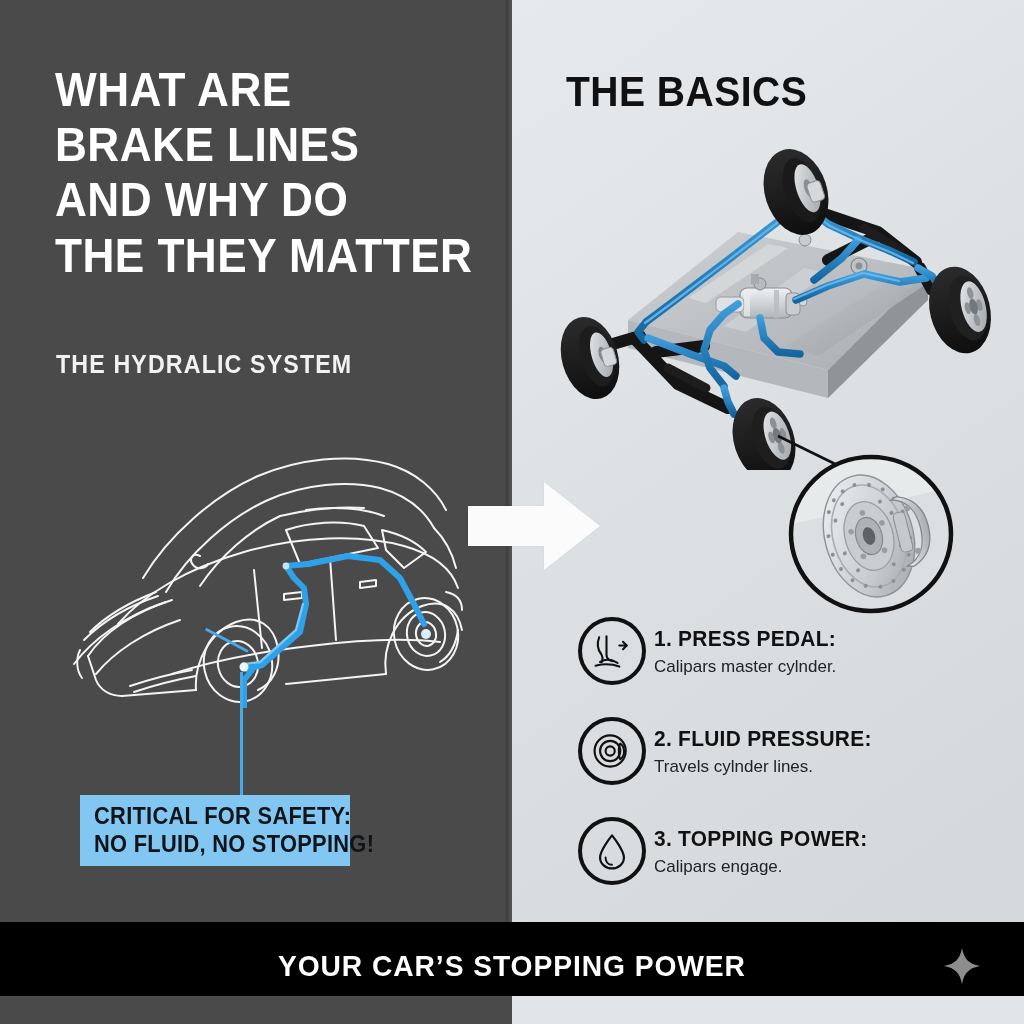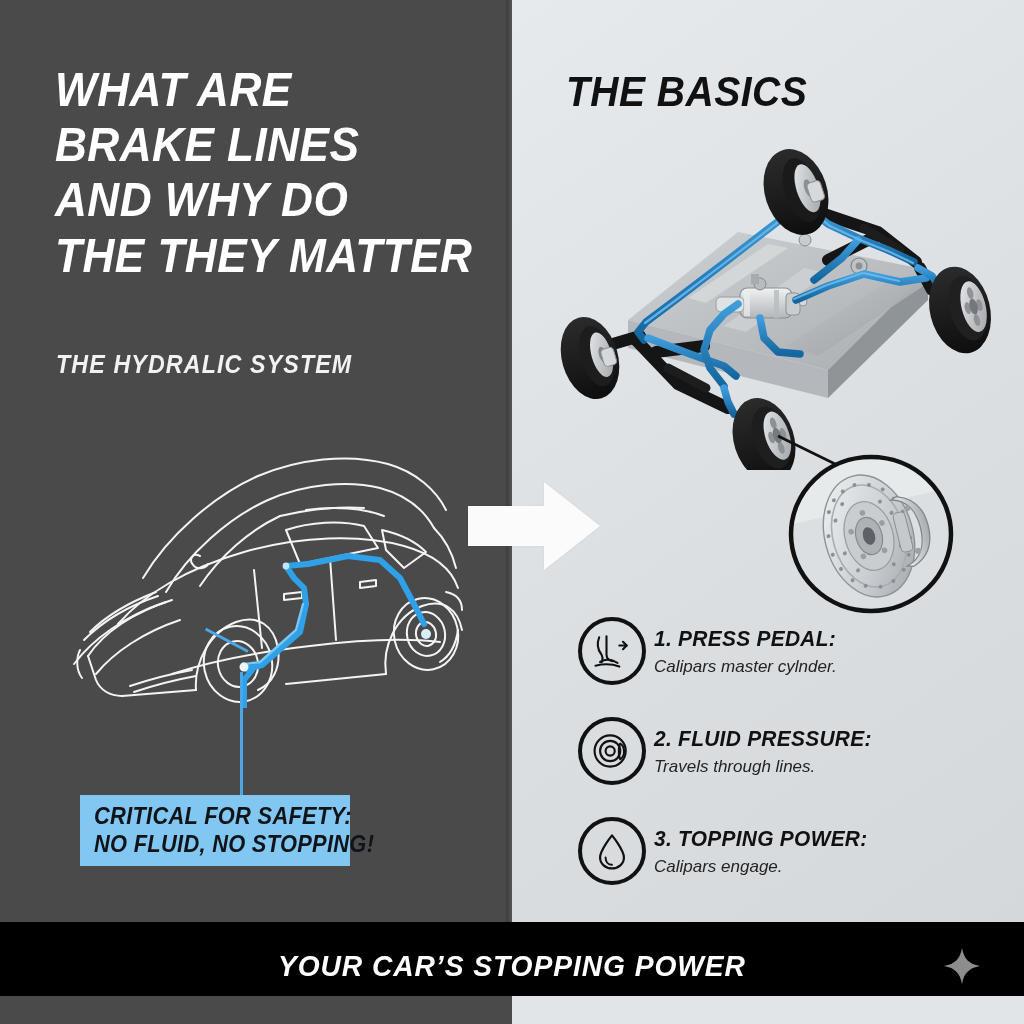--- a/index.html
+++ b/index.html
@@ -6,21 +6,20 @@
   html, body {
     width:1024px; height:1024px;
     background:#dfe2e4;
     font-family:"Liberation Sans", sans-serif;
     overflow:hidden;
   }
   #poster {
     position:relative;
     width:1024px; height:1024px;
     background:#15803d;
-    font-style:italic;
   }
 
   
   .panel-left {
     position:absolute; left:0; top:0;
     width:512px; height:1024px;
     background:#4a4a4a;
   }
   .panel-left::after {
     content:""; position:absolute; right:0; top:0;
@@ -534,21 +533,21 @@
           <g fill="none" stroke="#111111" stroke-width="2.3">
             <circle cx="22" cy="24" r="17"></circle>
             <circle cx="22" cy="24" r="11"></circle>
             <circle cx="22" cy="24" r="5"></circle>
           </g>
           <path d="M33 16 C38 19 39 29 33 33 C31 30 31 19 33 16 Z" fill="none" stroke="#111111" stroke-width="2.3" stroke-linejoin="round"></path>
         </svg>
       </div>
       <div class="step-text">
         <div class="step-title">2. FLUID PRESSURE:</div>
-        <div class="step-desc">Travels through lines.</div>
+        <div class="step-desc">Travels cylnder lines.</div>
       </div>
     </div>
 
     <div class="step">
       <div class="step-icon">
         <svg viewBox="0 0 48 48" xmlns="http://www.w3.org/2000/svg">
           <path d="M24 7 C24 7 37 23 37 31 C37 38 31 43 24 43 C17 43 11 38 11 31 C11 23 24 7 24 7 Z" fill="none" stroke="#111111" stroke-width="2.4" stroke-linejoin="round"></path>
           <path d="M17 31 C17 36 20 39 24 39" fill="none" stroke="#111111" stroke-width="2.1" stroke-linecap="round"></path>
         </svg>
       </div>

